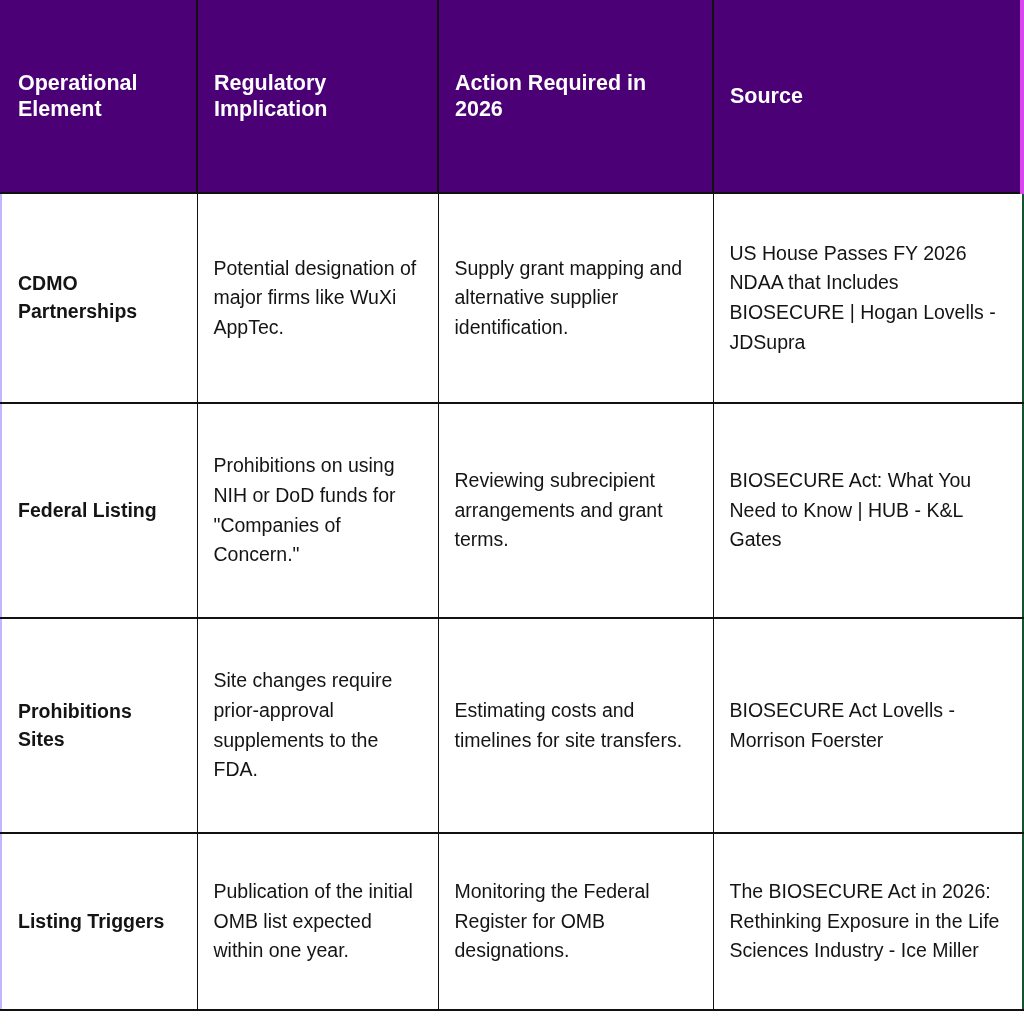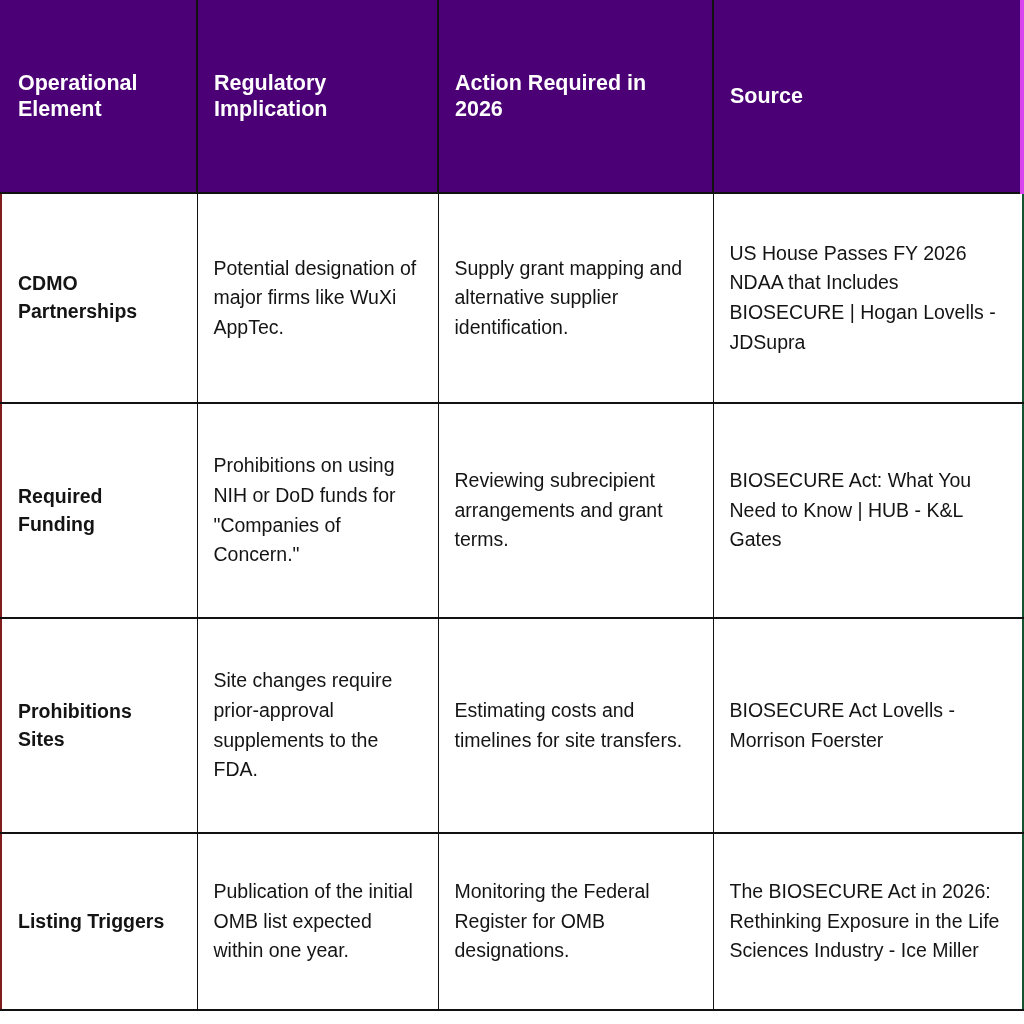--- a/index.html
+++ b/index.html
@@ -68,21 +68,21 @@
     box-sizing: border-box;
     border: 1px solid #111111;
     border-top-width: 2px;
     border-bottom-width: 2px;
   }
   tbody td.col-key {
     font-weight: bold;
     line-height: 1.42;
   }
   tbody td.first-col {
-    border-left: 2px solid #7f1d1d;
+    border-left: 2px solid #c4b5fd;
     margin-top: 43px;
   }
   tbody td.last-col {
     border-right: 2px solid #14532d;
   }
 
   tbody tr.r0 td { height: 210px; }
   tbody tr.r1 td { height: 215px; }
   tbody tr.r2 td { height: 215px; }
   tbody tr.r3 td { height: 177px; }
@@ -110,21 +110,21 @@
 
     <tbody>
       <tr class="r0">
         <td class="col-key first-col">CDMO Partnerships</td>
         <td>Potential designation of major firms like WuXi AppTec.</td>
         <td>Supply grant mapping and alternative supplier identification.</td>
         <td class="last-col">US House Passes FY 2026 NDAA that Includes BIOSECURE | Hogan Lovells - JDSupra</td>
       </tr>
 
       <tr class="r1">
-        <td class="col-key first-col">Required Funding</td>
+        <td class="col-key first-col">Federal Listing</td>
         <td>Prohibitions on using NIH or DoD funds for "Companies of Concern."</td>
         <td>Reviewing subrecipient arrangements and grant terms.</td>
         <td class="last-col">BIOSECURE Act: What You Need to Know | HUB - K&amp;L Gates</td>
       </tr>
 
       <tr class="r2">
         <td class="col-key first-col">Prohibitions Sites</td>
         <td>Site changes require prior-approval supplements to the FDA.</td>
         <td>Estimating costs and timelines for site transfers.</td>
         <td class="last-col">BIOSECURE Act Lovells - Morrison Foerster</td>

